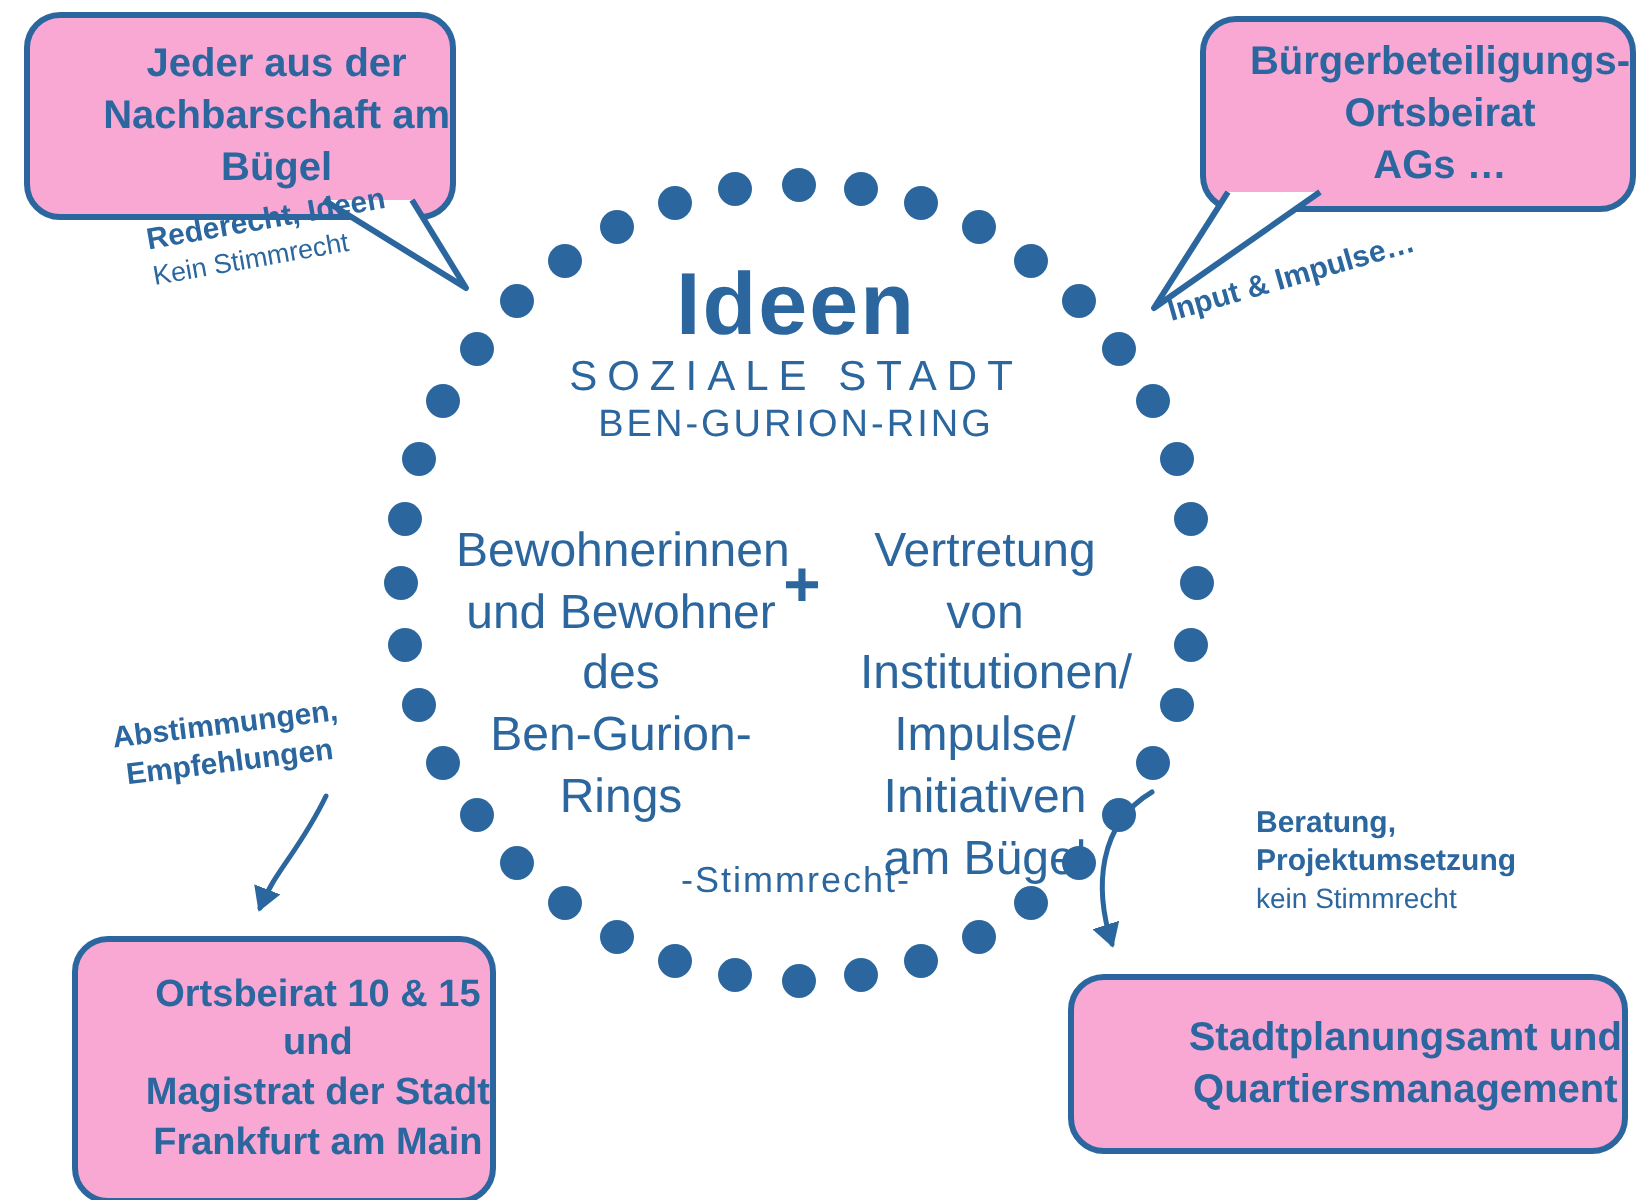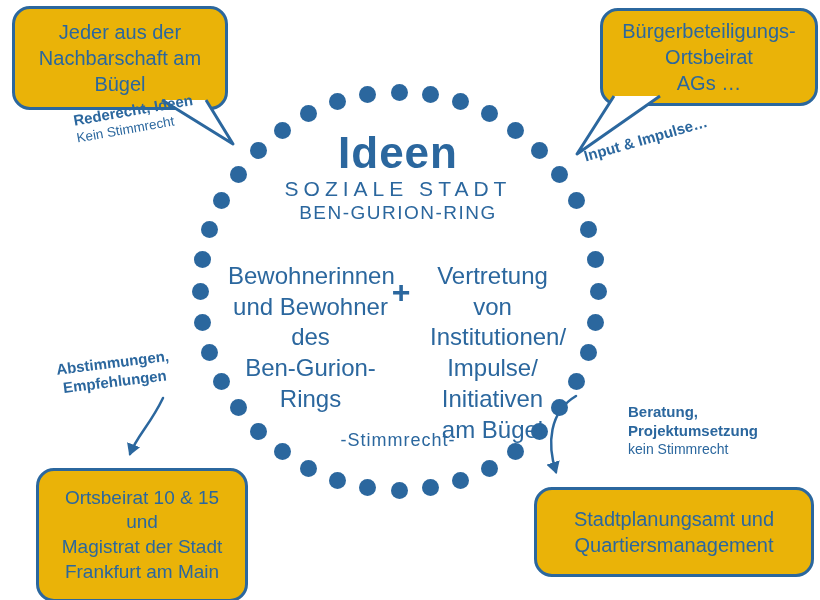--- a/index.html
+++ b/index.html
@@ -8,23 +8,23 @@
     width:820px;height:600px;position:relative;overflow:hidden;
     background:#ffffff;
     font-family:"Liberation Sans",sans-serif;
     color:var(--blue);
   }
   .abs{position:absolute;}
   .pre{white-space:pre-line;}
   .dot{position:absolute;width:17px;height:17px;border-radius:50%;background:var(--blue);z-index:0;}
 
   .bubble{
-    position:absolute;background:#eab308;border:3px solid var(--blue);
-    border-radius:18px;display:flex;align-items:center;justify-content:center;
-    text-align:center;color:var(--blue);z-index:1;
+    position:absolute;background:#f9a8d4;border:3px solid var(--blue);
+    border-radius:18px;display:flex;align-items:center;justify-content:flex-end;
+    text-align:center;color:var(--blue);z-index:1;font-weight:bold;
   }
   .bubble .bubble-text{white-space:pre-line;line-height:1.3;}
 
   .overlay{position:absolute;left:0;top:0;z-index:2;pointer-events:none;}
   .tail{fill:#ffffff;stroke:var(--blue);stroke-width:3;stroke-linejoin:round;}
   .arrow{fill:none;stroke:var(--blue);stroke-width:2.5;stroke-linecap:round;}
   .arrowhead{fill:var(--blue);}
 
   .annotation{position:absolute;color:var(--blue);z-index:3;line-height:1.25;}
   .bold{font-weight:bold;}

